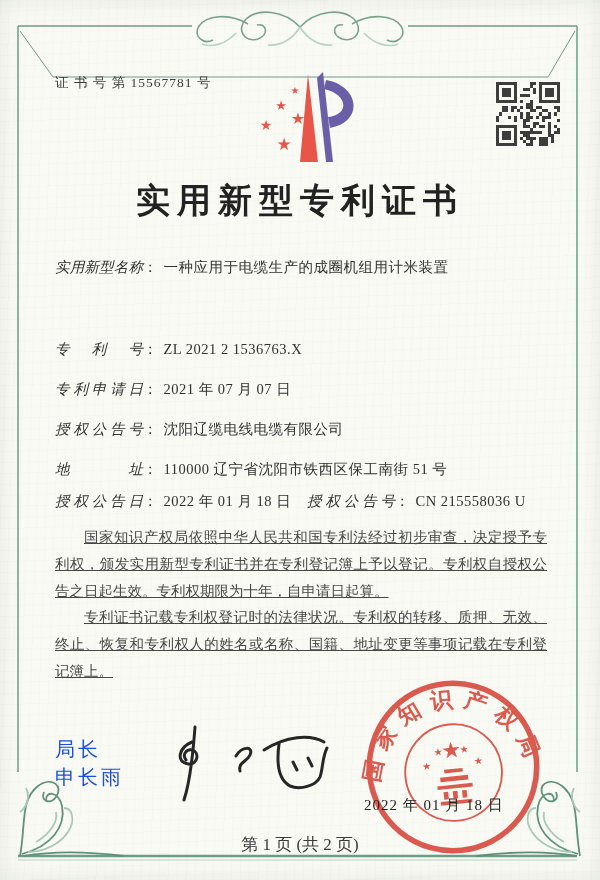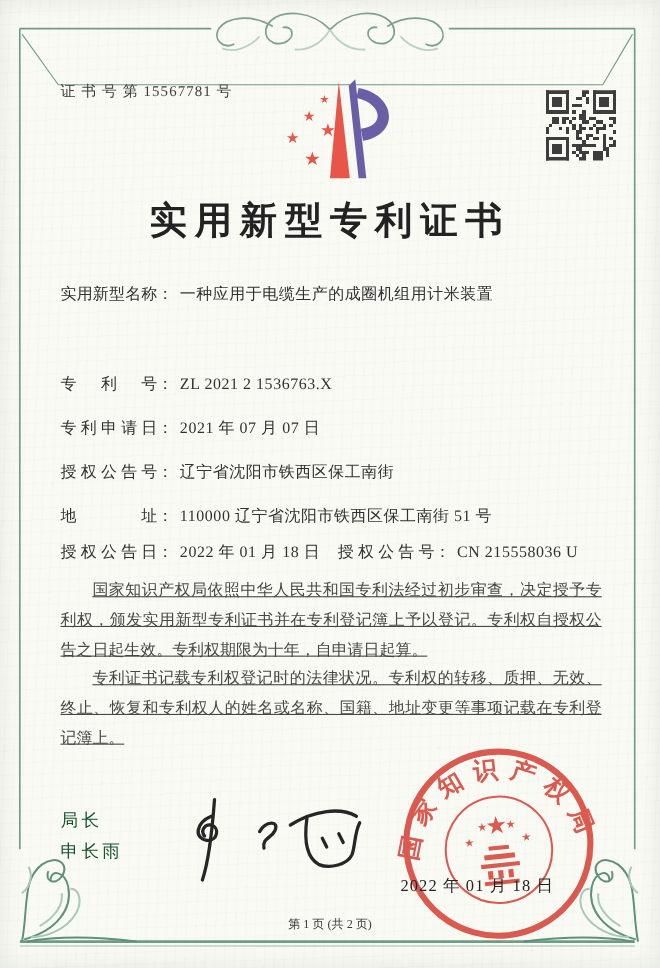--- a/index.html
+++ b/index.html
@@ -8,31 +8,31 @@
         box-shadow:inset 0 0 22px rgba(120,140,125,.18);}
   .page::before{content:"";position:absolute;inset:0;pointer-events:none;
         background:repeating-linear-gradient(92deg,rgba(150,185,165,.05) 0 1px,transparent 1px 9px),
                    repeating-linear-gradient(178deg,rgba(150,185,165,.045) 0 1px,transparent 1px 11px);}
   .frame{position:absolute;inset:0;z-index:1;pointer-events:none;}
   .abs{position:absolute;}
   .certno{left:55px;top:74px;font-size:13.5px;color:#3c3c3c;letter-spacing:1px;z-index:2;}
   .title{left:0;top:178px;width:600px;text-align:center;font-size:34px;font-weight:700;
          color:#222;letter-spacing:7px;z-index:2;}
   .row{position:absolute;left:55px;width:500px;white-space:nowrap;font-size:14.5px;color:#313131;z-index:2;}
-  .lab{display:inline-block;width:88px;text-align:justify;text-align-last:justify;vertical-align:top;}
+  .lab{display:inline-block;width:88px;text-align:justify;text-align-last:justify;vertical-align:top;font-style:italic;}
   .val{margin-left:6px;letter-spacing:.5px;text-align:center;}
   .pair2{position:absolute;left:252px;top:0;white-space:nowrap;}
   .paras{left:55px;top:524px;width:492px;z-index:2;font-size:14.5px;line-height:1.85;
          color:#474747;text-align:justify;text-decoration:underline;}
   .paras p{margin:0;text-indent:2em;}
-  .signer{left:55px;z-index:2;font-size:16px;color:#14532d;letter-spacing:3px;}
+  .signer{left:55px;z-index:2;font-size:20px;color:#1d4ed8;letter-spacing:3px;}
   .sig{left:148px;top:722px;z-index:3;}
   .seal{left:360px;top:674px;width:186px;height:186px;z-index:4;opacity:.88;}
   .sealdate{left:364px;top:796px;z-index:5;font-size:15px;color:#242424;letter-spacing:1px;}
-  .footer{left:0;top:833px;width:600px;text-align:center;font-size:11px;color:#3a3a3a;z-index:2;}
+  .footer{left:0;top:833px;width:600px;text-align:center;font-size:17px;color:#3a3a3a;z-index:2;}
   .logo{left:238px;top:68px;z-index:2;}
   .qr{left:496px;top:82px;width:64px;height:64px;z-index:2;}
 </style>
 </head>
 <body>
 
 <div class="page">
 
   <svg class="frame" width="600" height="880" viewBox="0 0 600 880">
     <g stroke="#6e9c86" fill="none" stroke-width="1.5">
@@ -222,21 +222,21 @@
   <div class="row" style="top:258px">
     <span class="lab">实用新型名称</span><span>：</span><span class="val">一种应用于电缆生产的成圈机组用计米装置</span>
   </div>
   <div class="row" style="top:340px">
     <span class="lab">专利号</span><span>：</span><span class="val">ZL 2021 2 1536763.X</span>
   </div>
   <div class="row" style="top:380px">
     <span class="lab">专利申请日</span><span>：</span><span class="val">2021 年 07 月 07 日</span>
   </div>
   <div class="row" style="top:420px">
-    <span class="lab">授权公告号</span><span>：</span><span class="val">辽宁省沈阳市铁西区保工南街</span>
+    <span class="lab">授权公告号</span><span>：</span><span class="val">沈阳辽缆电线电缆有限公司</span>
   </div>
   <div class="row" style="top:460px">
     <span class="lab">地址</span><span>：</span><span class="val">110000 辽宁省沈阳市铁西区保工南街 51 号</span>
   </div>
   <div class="row" style="top:492px">
     <span class="lab">授权公告日</span><span>：</span><span class="val">2022 年 01 月 18 日</span>
     <span class="pair2"><span class="lab">授权公告号</span><span>：</span><span class="val">CN 215558036 U</span></span>
   </div>
 
   <div class="abs paras">

